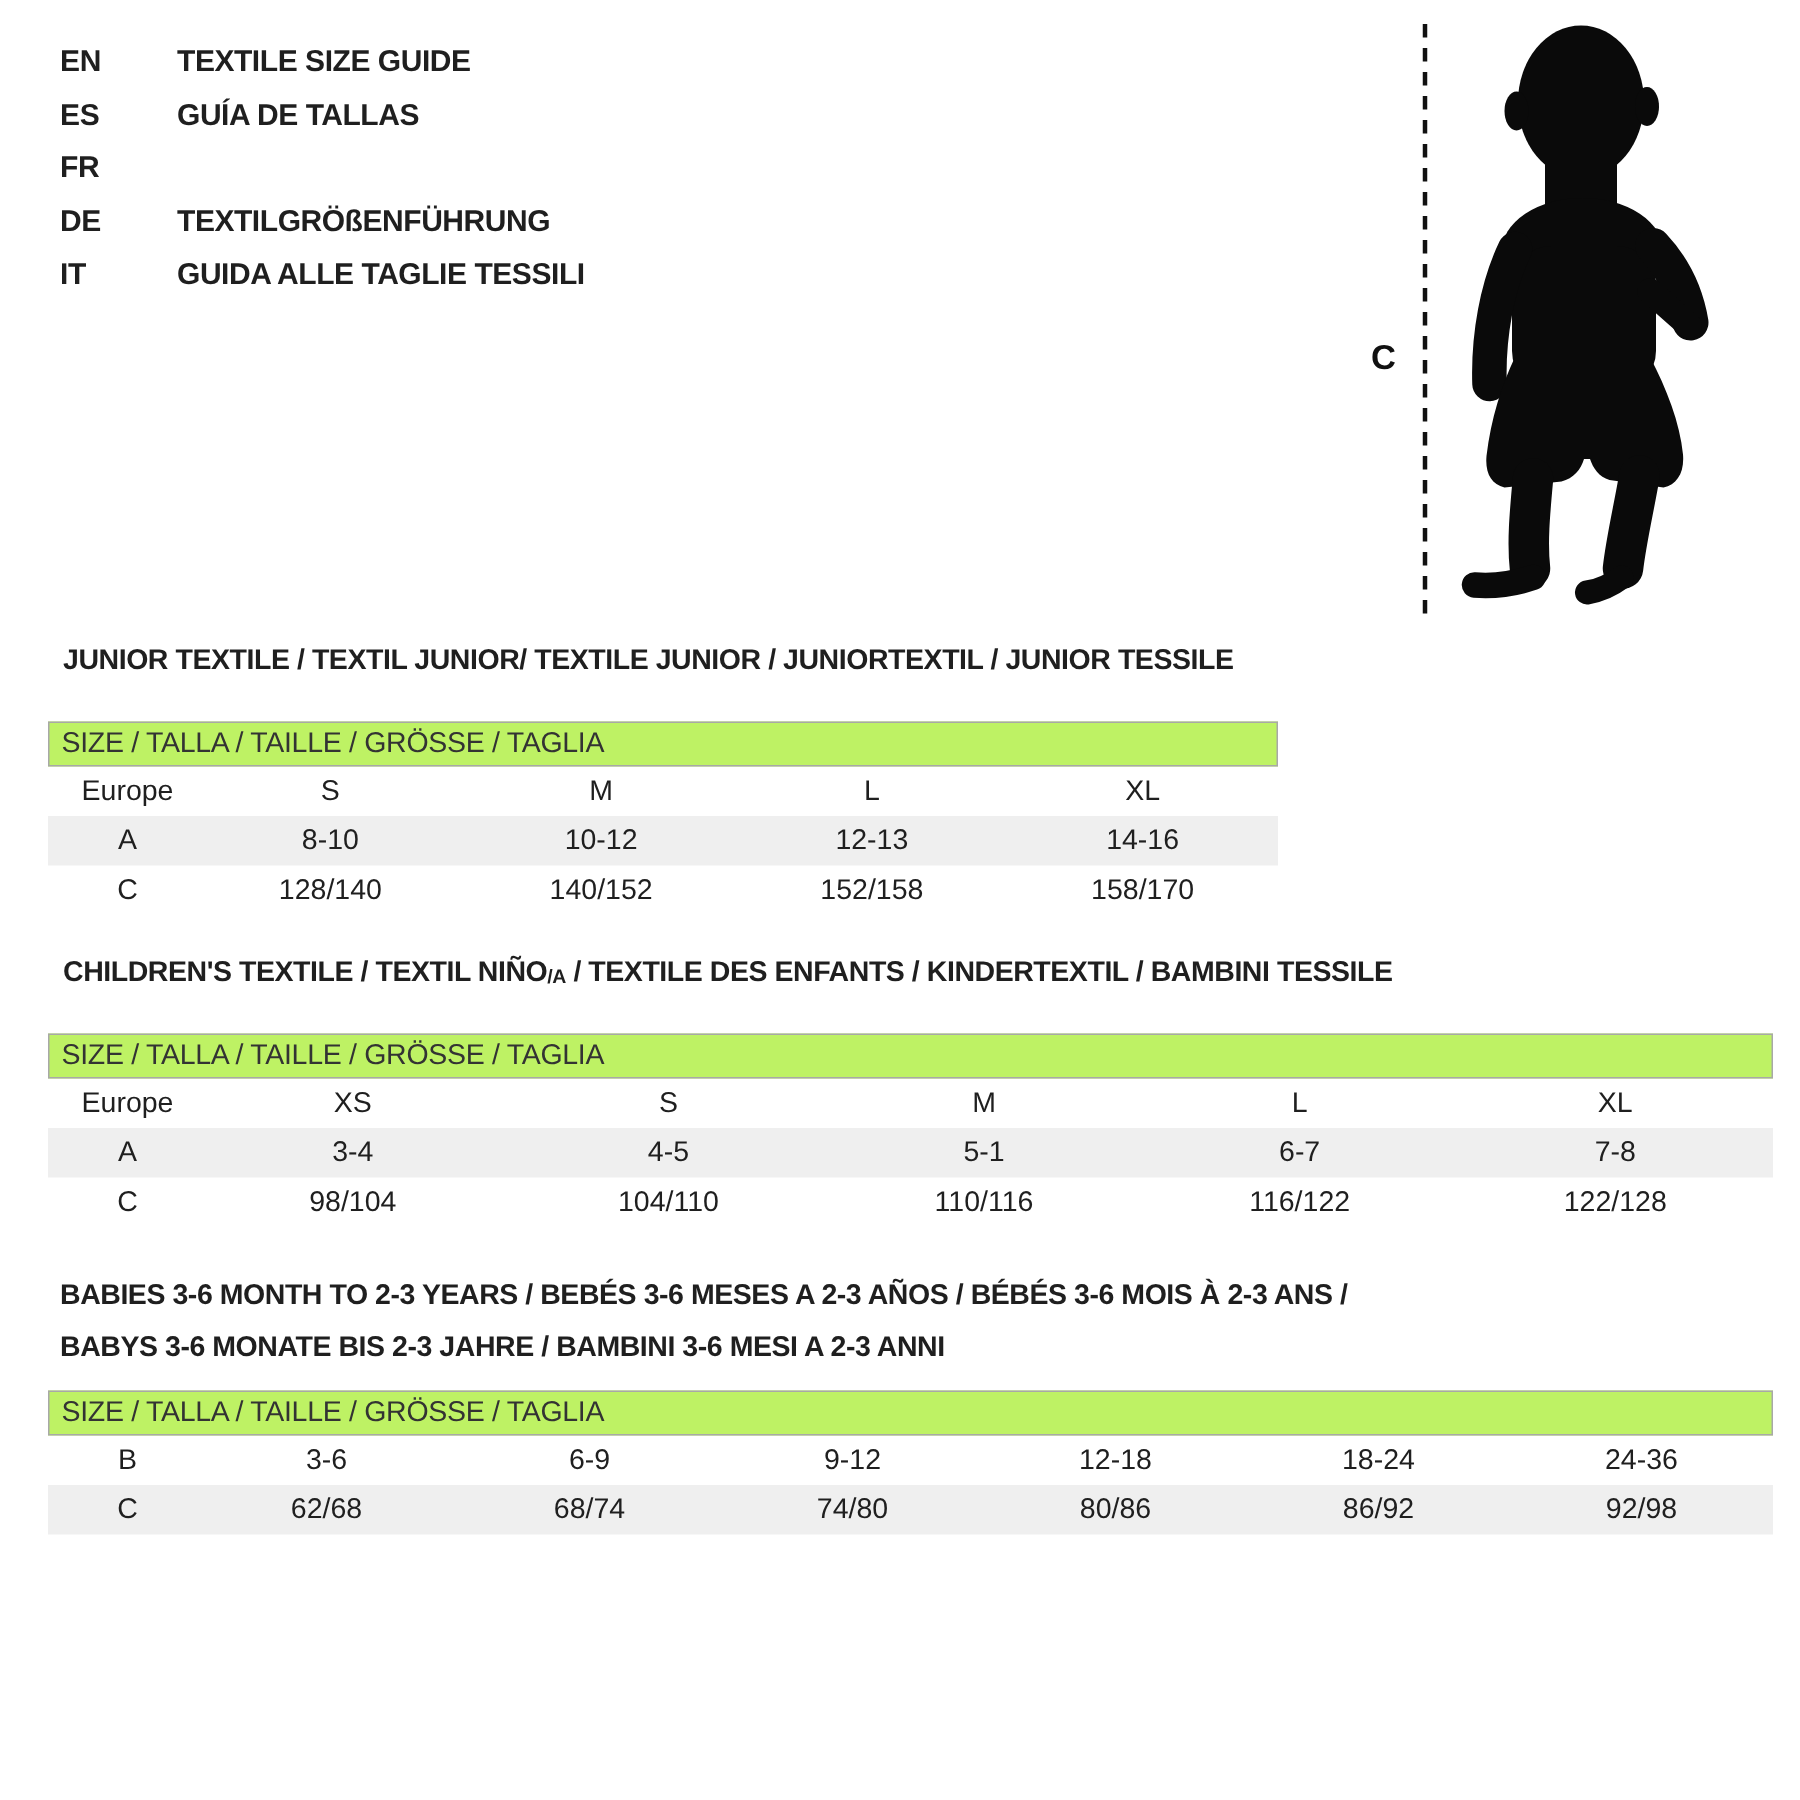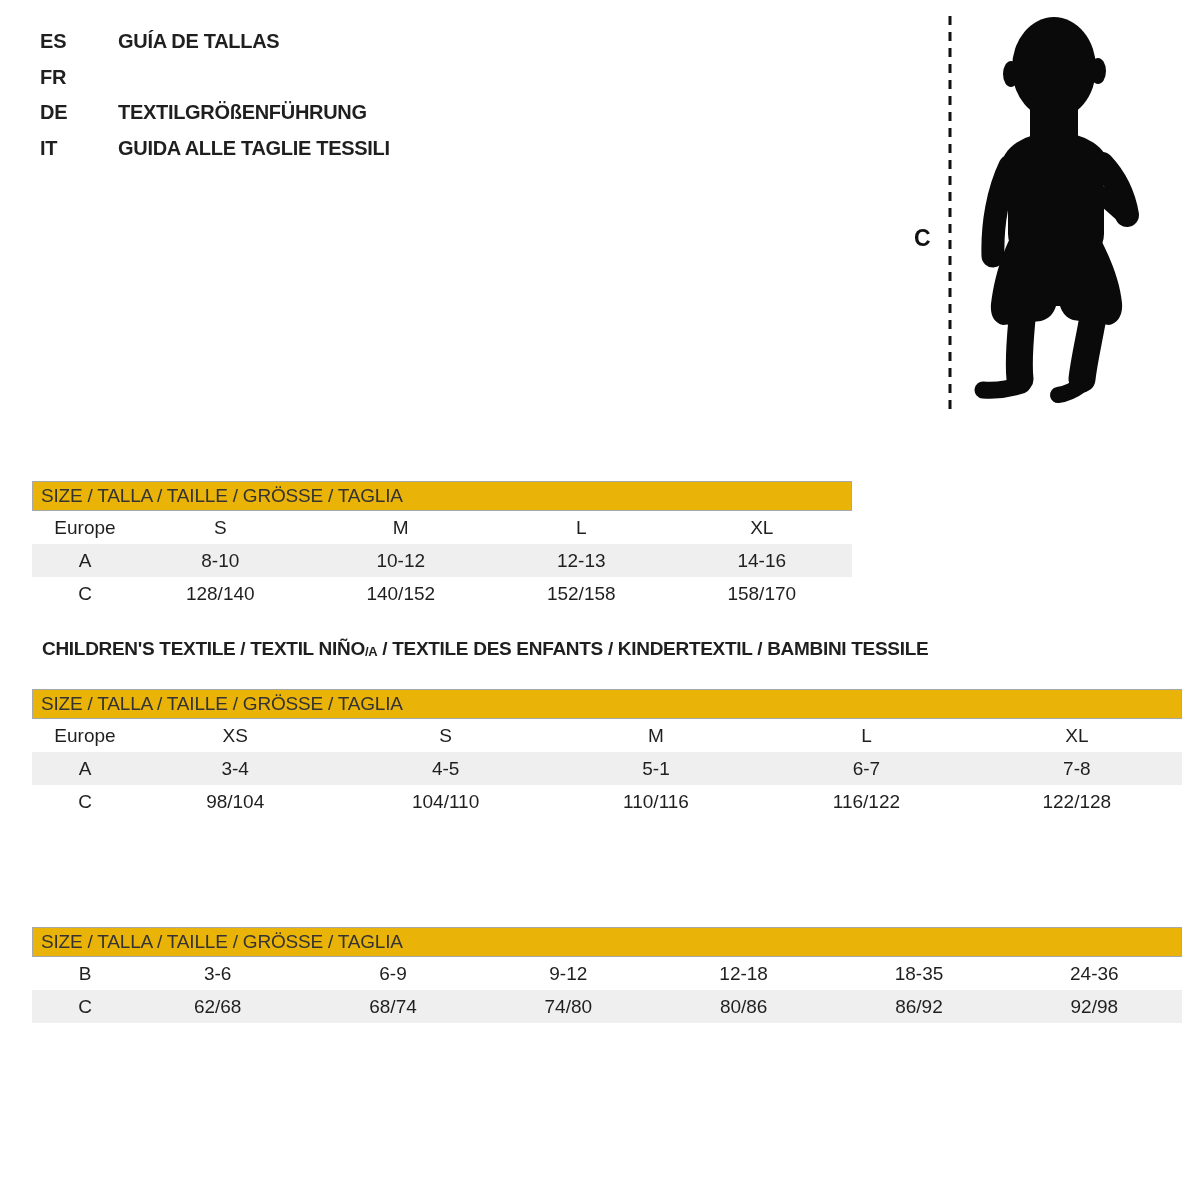--- a/index.html
+++ b/index.html
@@ -27,21 +27,21 @@
     font-size:19px;
     letter-spacing:-0.3px;
     white-space:nowrap;
   }
   .title-sub { font-size:13px; vertical-align:-1px; font-weight:bold; }
 
   
   .size-table { position:absolute; }
   .band {
     height:30px;
-    background:#eab308;
+    background:#bef264;
     border:1px solid #a8a8a8;
     display:flex;
     align-items:center;
     padding-left:8px;
     font-size:19px;
     color:#333333;
     letter-spacing:-0.2px;
   }
   .trow { display:flex; height:33px; align-items:center; font-size:19px; }
   .trow.shaded { background:#efefef; }
@@ -61,20 +61,24 @@
     font-weight:bold; font-size:19px; letter-spacing:-0.3px;
     height:35.5px; display:flex; align-items:center; white-space:nowrap;
   }
 </style>
 </head>
 <body>
 
 <div class="page">
 
   <div class="lang-block">
+    <div class="lang-row">
+      <span class="lang-code">EN</span>
+      <span class="lang-label">TEXTILE SIZE GUIDE</span>
+    </div>
     <div class="lang-row">
       <span class="lang-code">ES</span>
       <span class="lang-label">GUÍA DE TALLAS</span>
     </div>
     <div class="lang-row">
       <span class="lang-code">FR</span>
     </div>
     <div class="lang-row">
       <span class="lang-code">DE</span>
       <span class="lang-label">TEXTILGRÖßENFÜHRUNG</span>
@@ -99,20 +103,21 @@
       <path d="M132,148 C146,163 154,181 157,199" fill="none" stroke="#0a0a0a" stroke-width="24" stroke-linecap="round"></path>
       <path d="M156,201 C147,193 138,185 130,178" fill="none" stroke="#0a0a0a" stroke-width="17" stroke-linecap="round"></path>
       <path d="M40,222 L130,222 C141,243 150,266 152,287 C153,299 148,307 139,309 L103,304 C96,302 92,296 90,290 L86,290 C84,297 79,303 71,305 L33,309 C24,307 20,299 21,288 C24,263 31,241 40,222 Z"></path>
       <path d="M52,303 C50,325 48,345 50,363" fill="none" stroke="#0a0a0a" stroke-width="27" stroke-linecap="round"></path>
       <path d="M52,369 C40,373 26,375 13,374" fill="none" stroke="#0a0a0a" stroke-width="17" stroke-linecap="round"></path>
       <path d="M123,301 C119,324 114,345 112,363" fill="none" stroke="#0a0a0a" stroke-width="27" stroke-linecap="round"></path>
       <path d="M111,369 C103,375 95,378 88,379" fill="none" stroke="#0a0a0a" stroke-width="16" stroke-linecap="round"></path>
     </g>
   </svg>
 
+  <div class="section-title" style="left:42px; top:430px;">JUNIOR TEXTILE / TEXTIL JUNIOR/ TEXTILE JUNIOR / JUNIORTEXTIL / JUNIOR TESSILE</div>
 
   <div class="size-table" style="left:32px; top:481px; width:820px;">
     <div class="band">
       <span>SIZE / TALLA / TAILLE / GRÖSSE / TAGLIA</span>
     </div>
     <div class="trow">
       <span class="rlabel">Europe</span>
       <span class="cell">S</span>
       <span class="cell">M</span>
       <span class="cell">L</span>
@@ -161,32 +166,36 @@
     <div class="trow">
       <span class="rlabel">C</span>
       <span class="cell">98/104</span>
       <span class="cell">104/110</span>
       <span class="cell">110/116</span>
       <span class="cell">116/122</span>
       <span class="cell">122/128</span>
     </div>
   </div>
 
+  <div class="babies-title">
+    <div class="tline">BABIES 3-6 MONTH TO 2-3 YEARS / BEBÉS 3-6 MESES A 2-3 AÑOS / BÉBÉS 3-6 MOIS À 2-3 ANS /</div>
+    <div class="tline">BABYS 3-6 MONATE BIS 2-3 JAHRE / BAMBINI 3-6 MESI A 2-3 ANNI</div>
+  </div>
 
   <div class="size-table" style="left:32px; top:927px; width:1150px;">
     <div class="band">
       <span>SIZE / TALLA / TAILLE / GRÖSSE / TAGLIA</span>
     </div>
     <div class="trow">
       <span class="rlabel">B</span>
       <span class="cell">3-6</span>
       <span class="cell">6-9</span>
       <span class="cell">9-12</span>
       <span class="cell">12-18</span>
-      <span class="cell">18-35</span>
+      <span class="cell">18-24</span>
       <span class="cell">24-36</span>
     </div>
     <div class="trow shaded">
       <span class="rlabel">C</span>
       <span class="cell">62/68</span>
       <span class="cell">68/74</span>
       <span class="cell">74/80</span>
       <span class="cell">80/86</span>
       <span class="cell">86/92</span>
       <span class="cell">92/98</span>

